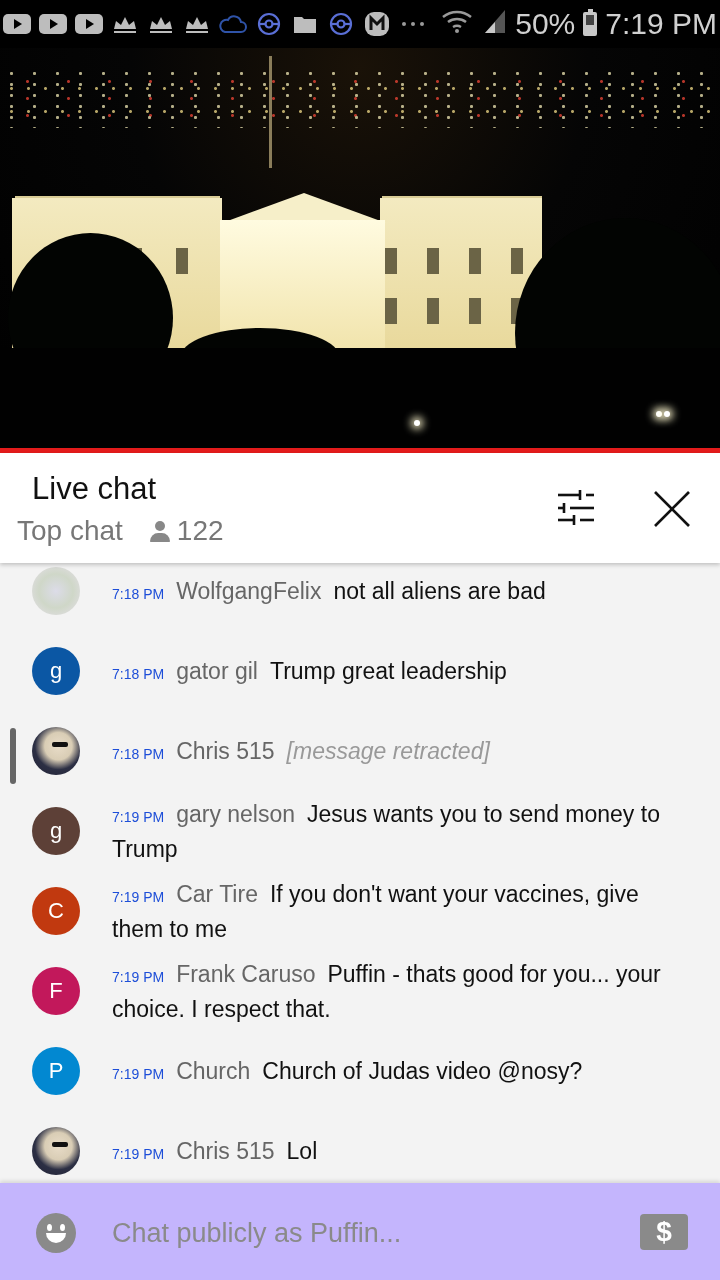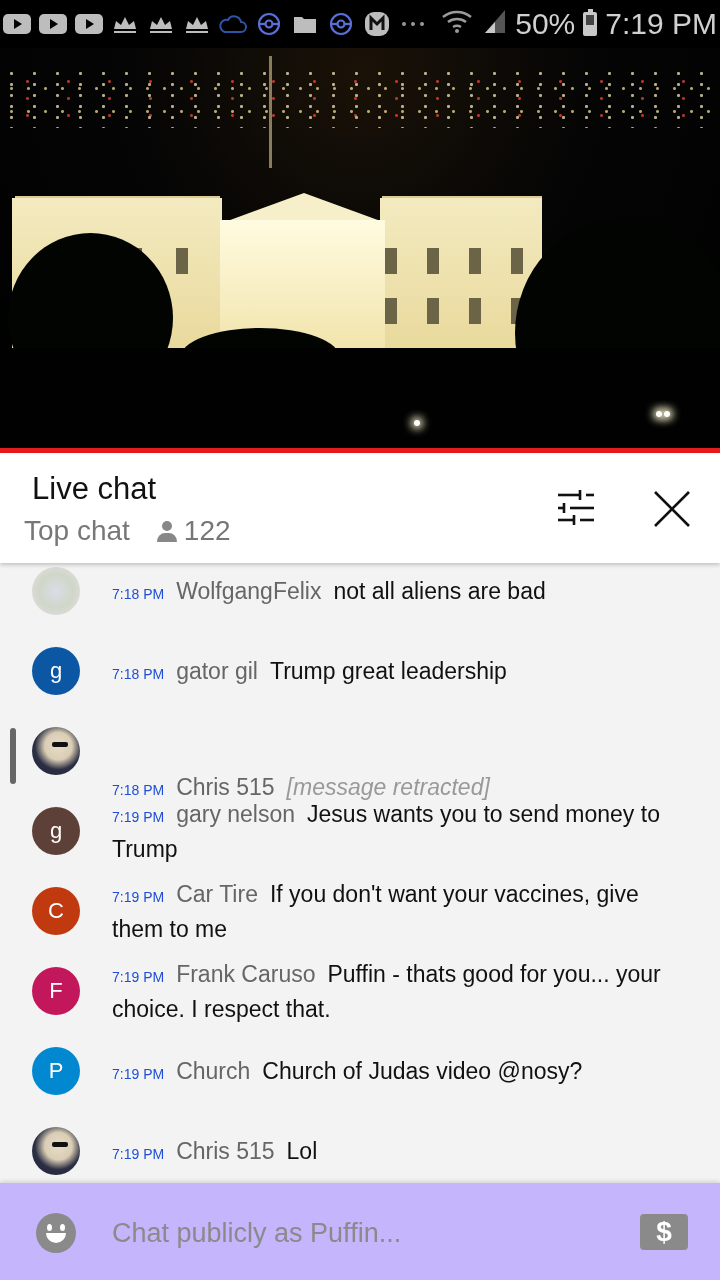--- a/index.html
+++ b/index.html
@@ -37,21 +37,21 @@
   .wh-windows { position: absolute; display: flex; gap: 34px; }
   .wh-windows span { width: 12px; height: 26px; background: #6b6446; }
   .tree { position: absolute; border-radius: 50%; background: #020402; }
   .lawn { position: absolute; left: 0; top: 300px; width: 720px; height: 100px; background: #010101; }
   .lamp { position: absolute; width: 6px; height: 6px; border-radius: 50%; background: #fff; box-shadow: 0 0 8px 3px #fff8d0; }
   .progress { position: absolute; top: 448px; left: 0; width: 720px; height: 5px; background: #e31b1b; }
 
   
   .chat-header { position: absolute; top: 453px; left: 0; width: 720px; height: 110px; background: #fff; box-shadow: 0 2px 4px rgba(0,0,0,.2); z-index: 2; }
   .chat-title { position: absolute; left: 32px; top: 18px; font-size: 31px; color: #111; }
-  .chat-sub { position: absolute; left: 24px; top: 62px; font-size: 28px; color: #777; display: flex; align-items: center; }
+  .chat-sub { position: absolute; left: 17px; top: 62px; font-size: 28px; color: #777; display: flex; align-items: center; }
   .viewers { display: flex; align-items: center; margin-left: 26px; gap: 6px; }
   .person-ico { width: 22px; height: 22px; position: relative; }
   .person-ico::before { content: ""; position: absolute; left: 6px; top: 1px; width: 10px; height: 10px; border-radius: 50%; background: #888; }
   .person-ico::after { content: ""; position: absolute; left: 1px; top: 13px; width: 20px; height: 9px; border-radius: 10px 10px 1px 1px; background: #888; }
   .hdr-btn { position: absolute; top: 34px; width: 44px; height: 44px; cursor: pointer; }
   .filter-btn { left: 554px; }
   .close-btn { left: 650px; }
 
   
   .messages { position: absolute; top: 563px; left: 0; width: 720px; height: 620px; background: #f3f3f3; overflow: hidden; }
@@ -254,21 +254,21 @@
     <div class="avatar" style="top:0; background:#0b57a4;">
         <span>g</span>
       </div>
     <div class="msg-body" style="top:8px;">
       <span class="ts">7:18 PM</span><span class="author">gator gil</span><span>Trump great leadership</span>
     </div>
   </div>
 
   <div class="msg" style="top:164px;">
     <div class="avatar photo-avatar" style="top:0;"></div>
-    <div class="msg-body" style="top:8px;margin-top:36px;">
+    <div class="msg-body" style="top:8px;">
       <span class="ts">7:18 PM</span><span class="author">Chris 515</span><span class="retracted">[message retracted]</span>
     </div>
   </div>
 
   <div class="msg" style="top:244px;">
     <div class="avatar" style="top:0; background:#5d4037;">
         <span>g</span>
       </div>
     <div class="msg-body" style="top:-9px;">
       <span class="ts">7:19 PM</span><span class="author">gary nelson</span><span>Jesus wants you to send money to Trump</span>

